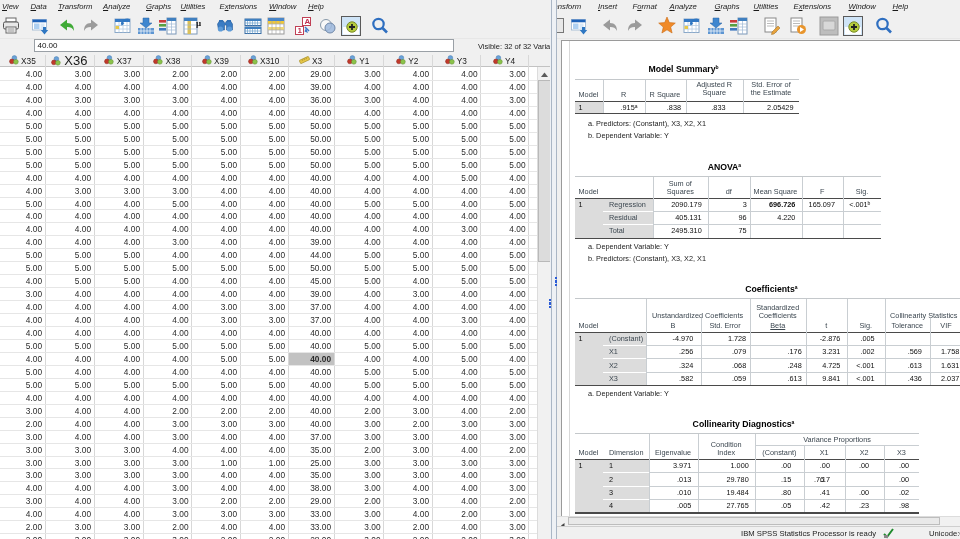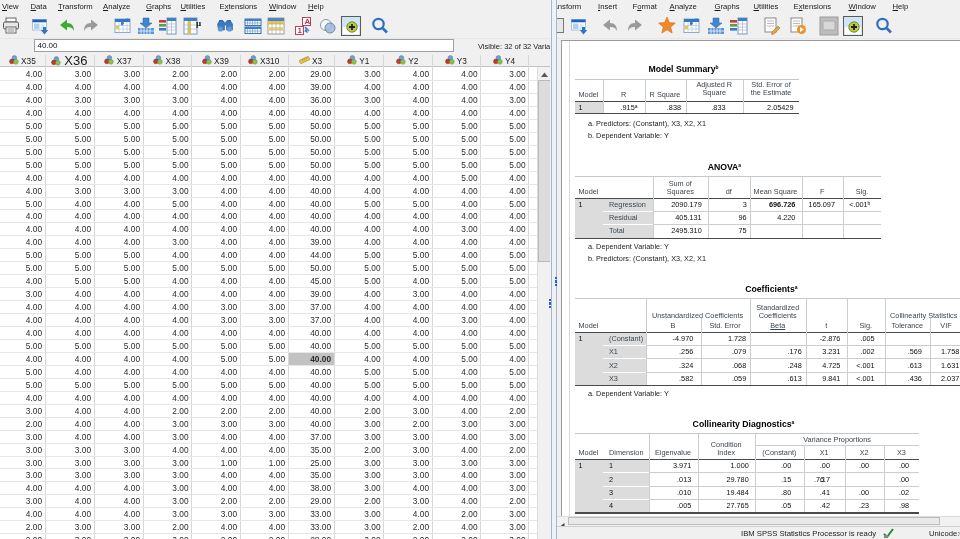--- a/index.html
+++ b/index.html
@@ -1,18 +1,18 @@
 <!DOCTYPE html>
 <html><head><meta charset="utf-8">
 <style>
 *{margin:0;padding:0;box-sizing:border-box;}
 html,body{width:960px;height:539px;overflow:hidden;background:#f0f0f0;
  font-family:"Liberation Sans",sans-serif;-webkit-font-smoothing:antialiased;}
 .abs{position:absolute;}
-.menu span{position:absolute;top:2px;font-size:7.7px;color:#1a1a1a;white-space:nowrap;}
+.menu span{position:absolute;top:2px;font-size:7.7px;color:#1a1a1a;white-space:nowrap;font-style:italic;}
 .menu u{text-decoration:underline;}
 .cell{position:absolute;font-size:8.3px;color:#2b2b2b;text-align:right;white-space:nowrap;}
 .ot{position:absolute;font-size:7.3px;color:#101010;white-space:nowrap;line-height:8px;}
 .oh{position:absolute;font-size:7.3px;color:#3c4750;white-space:nowrap;line-height:8px;}
 .tsup{display:inline-block;width:0;overflow:visible;font-size:5px;position:relative;top:-3px;}
 .ttl{position:absolute;font-size:8.7px;font-weight:bold;color:#000;text-align:center;white-space:nowrap;}
 .fn{position:absolute;font-size:7.3px;color:#222;white-space:nowrap;}
 sup{font-size:5px;line-height:0;vertical-align:2.2px;}
 </style></head>
 <body>

